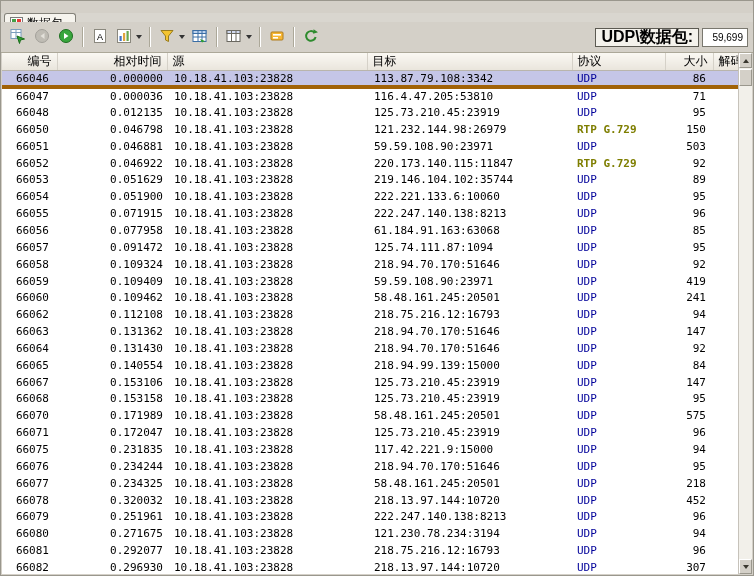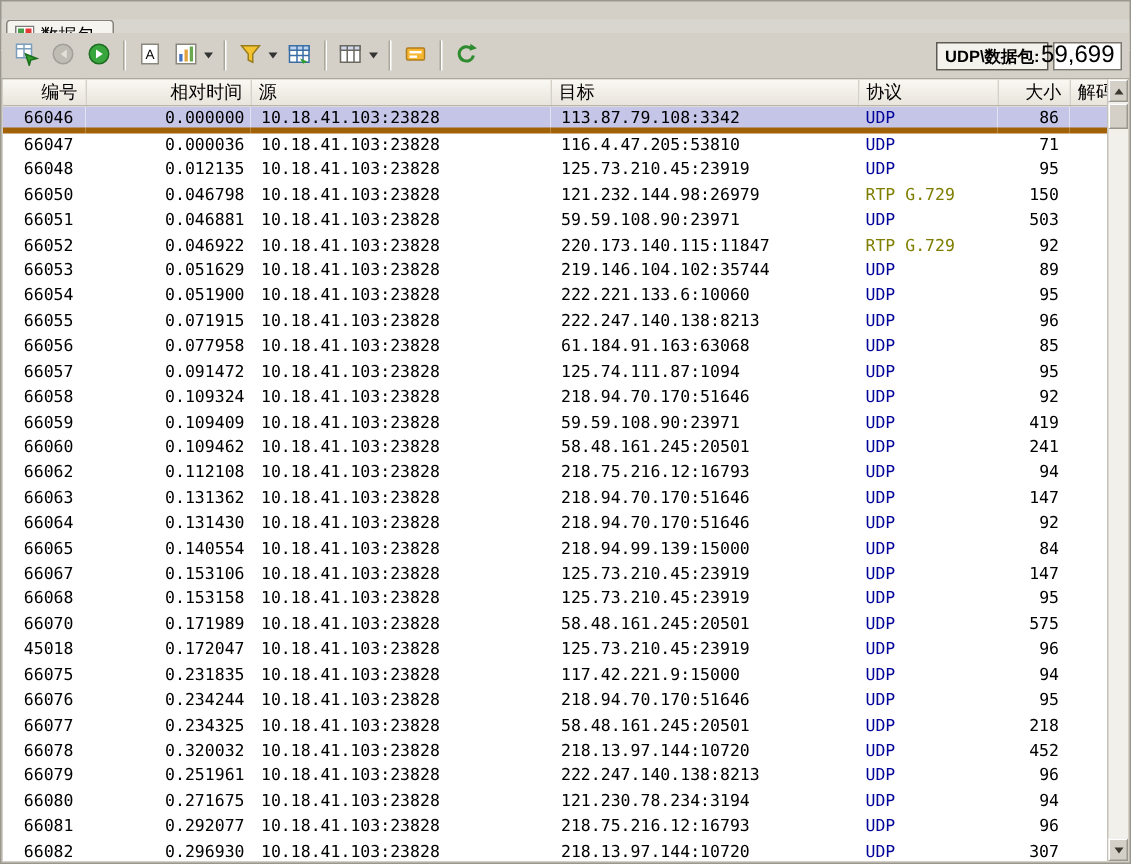--- a/index.html
+++ b/index.html
@@ -13,38 +13,38 @@
   .tab-icon svg { display:block; }
 
   
   .toolbar { position:absolute; top:21px; left:0; right:0; height:31px; display:flex; align-items:center; padding:0 5px; background:#d4d0c8; border-bottom:1px solid #aca899; }
   .tbtn { width:24px; height:24px; display:flex; align-items:center; justify-content:center; border:1px solid transparent; flex:0 0 auto; }
   .tbtn.disabled { opacity:.75; }
   .caret { width:0; height:0; border-left:3px solid transparent; border-right:3px solid transparent; border-top:4px solid #333; margin:0 3px 0 0; align-self:center; }
   .sep { width:2px; height:20px; border-left:1px solid #aca899; border-right:1px solid #ffffff; margin:0 4px; flex:0 0 auto; }
 
   .counter { margin-left:auto; display:flex; align-items:center; gap:3px; }
-  .counter-label { border:1px solid #5c5a52; background:#f4f2ec; font-weight:bold; font-size:11px; padding:2px 5px; height:19px; display:flex; align-items:center; white-space:nowrap; }
-  .counter-value { border:1px solid #7a786f; background:#ffffff; width:46px; height:19px; font-size:16px; text-align:right; padding:2px 4px; display:flex; align-items:center; justify-content:flex-end; }
+  .counter-label { border:1px solid #5c5a52; background:#f4f2ec; font-weight:bold; font-size:16px; padding:2px 5px; height:19px; display:flex; align-items:center; white-space:nowrap; }
+  .counter-value { border:1px solid #7a786f; background:#ffffff; width:46px; height:19px; font-size:10px; text-align:right; padding:2px 4px; display:flex; align-items:center; justify-content:flex-end; }
 
   
   .table-wrap { position:absolute; top:52px; left:1px; right:15px; bottom:1px; background:#ffffff; overflow:hidden; }
   table { width:740px; table-layout:fixed; border-collapse:collapse; }
   thead th { height:17px; font-weight:normal; font-size:12px; text-align:left; background:linear-gradient(#faf8f3,#e9e5dc); border-right:1px solid #d5d1c8; border-bottom:1px solid #b9b5ac; padding:0 5px; white-space:nowrap; overflow:hidden; }
   th.r { text-align:right; }
   tbody td { height:16.85px; font-family:"DejaVu Sans Mono", monospace; font-size:11px; color:#000; padding:0 5px; white-space:nowrap; overflow:hidden; }
   td.c-no   { text-align:right; padding-right:8px; }
   td.c-time { text-align:right; padding-right:4px; }
   td.c-src  { padding-left:7px; }
   td.c-dst  { padding-left:7px; }
   td.c-proto{ padding-left:5px; }
   td.c-size { text-align:right; padding-right:7px; }
   tr.selected td { background:#c5c6e7; border-top:1px solid #9d9ecb; border-bottom:4px solid #a16207; }
   .p-udp { color:#00009a; }
-  .p-rtp { color:#7e7e00; }
+  .p-rtp { color:#7e7e00;font-weight:bold; }
 
   
   .scrollbar { position:absolute; top:52px; right:1px; width:14px; bottom:1px; background:#f2f0ea; border-left:1px solid #c6c2ba; }
   .sb-btn { position:absolute; left:0; width:13px; height:15px; background:#d4d0c8; border:1px solid #9a978d; border-top-color:#fff; border-left-color:#fff; display:flex; align-items:center; justify-content:center; }
   .sb-btn.up { top:0; }
   .sb-btn.down { bottom:0; }
   .sb-btn.up::after { content:""; width:0; height:0; border-left:3px solid transparent; border-right:3px solid transparent; border-bottom:4px solid #3a382f; }
   .sb-btn.down::after { content:""; width:0; height:0; border-left:3px solid transparent; border-right:3px solid transparent; border-top:4px solid #3a382f; }
   .sb-thumb { position:absolute; left:0; top:16px; width:13px; height:17px; background:#d4d0c8; border:1px solid #9a978d; border-top-color:#fff; border-left-color:#fff; }
 </style>
@@ -395,21 +395,21 @@
           <tr>
       <td class="c-no">66070</td>
       <td class="c-time">0.171989</td>
       <td class="c-src">10.18.41.103:23828</td>
       <td class="c-dst">58.48.161.245:20501</td>
       <td class="c-proto p-udp">UDP</td>
       <td class="c-size">575</td>
       <td class="c-dec"></td>
     </tr>
           <tr>
-      <td class="c-no">45018</td>
+      <td class="c-no">66071</td>
       <td class="c-time">0.172047</td>
       <td class="c-src">10.18.41.103:23828</td>
       <td class="c-dst">125.73.210.45:23919</td>
       <td class="c-proto p-udp">UDP</td>
       <td class="c-size">96</td>
       <td class="c-dec"></td>
     </tr>
           <tr>
       <td class="c-no">66075</td>
       <td class="c-time">0.231835</td>

